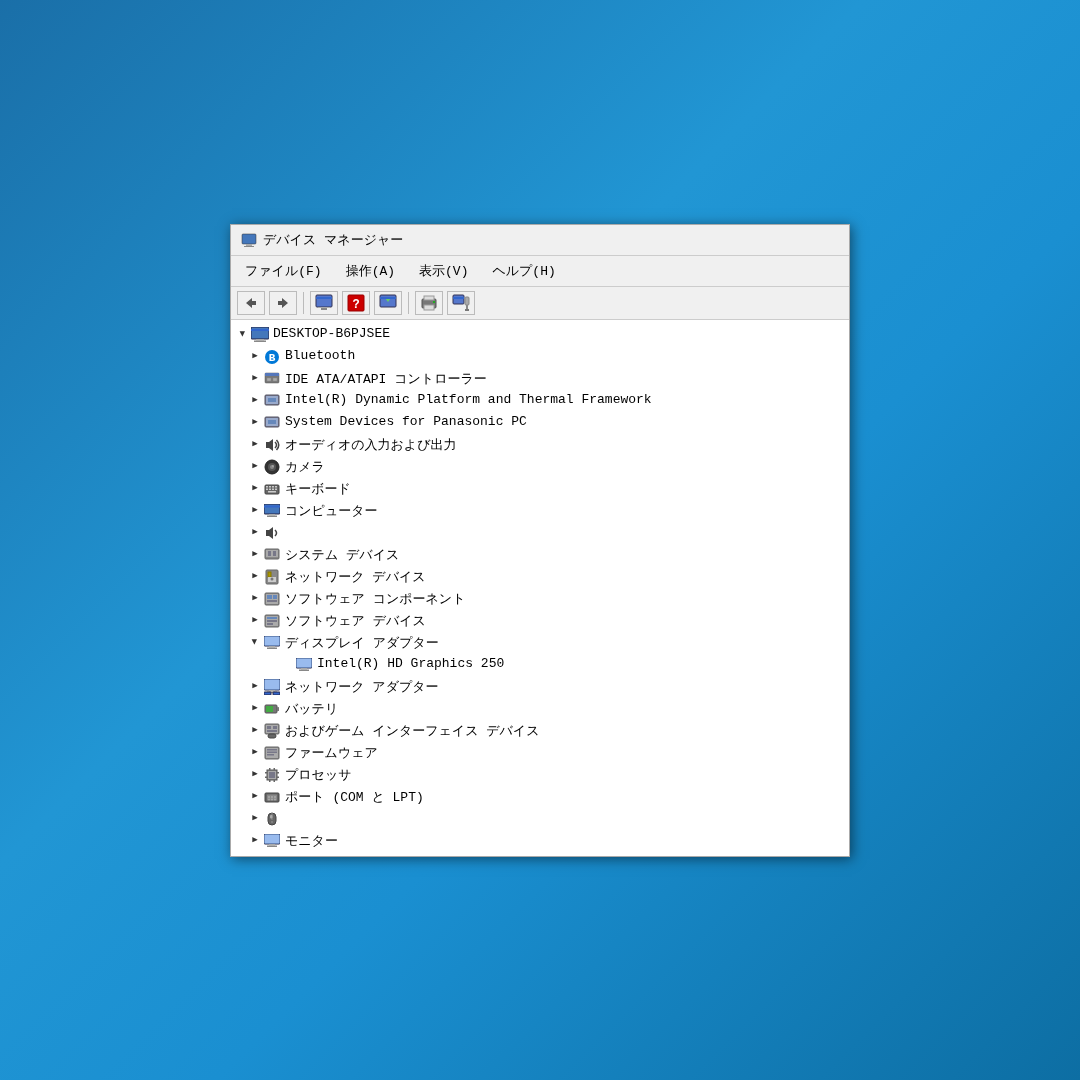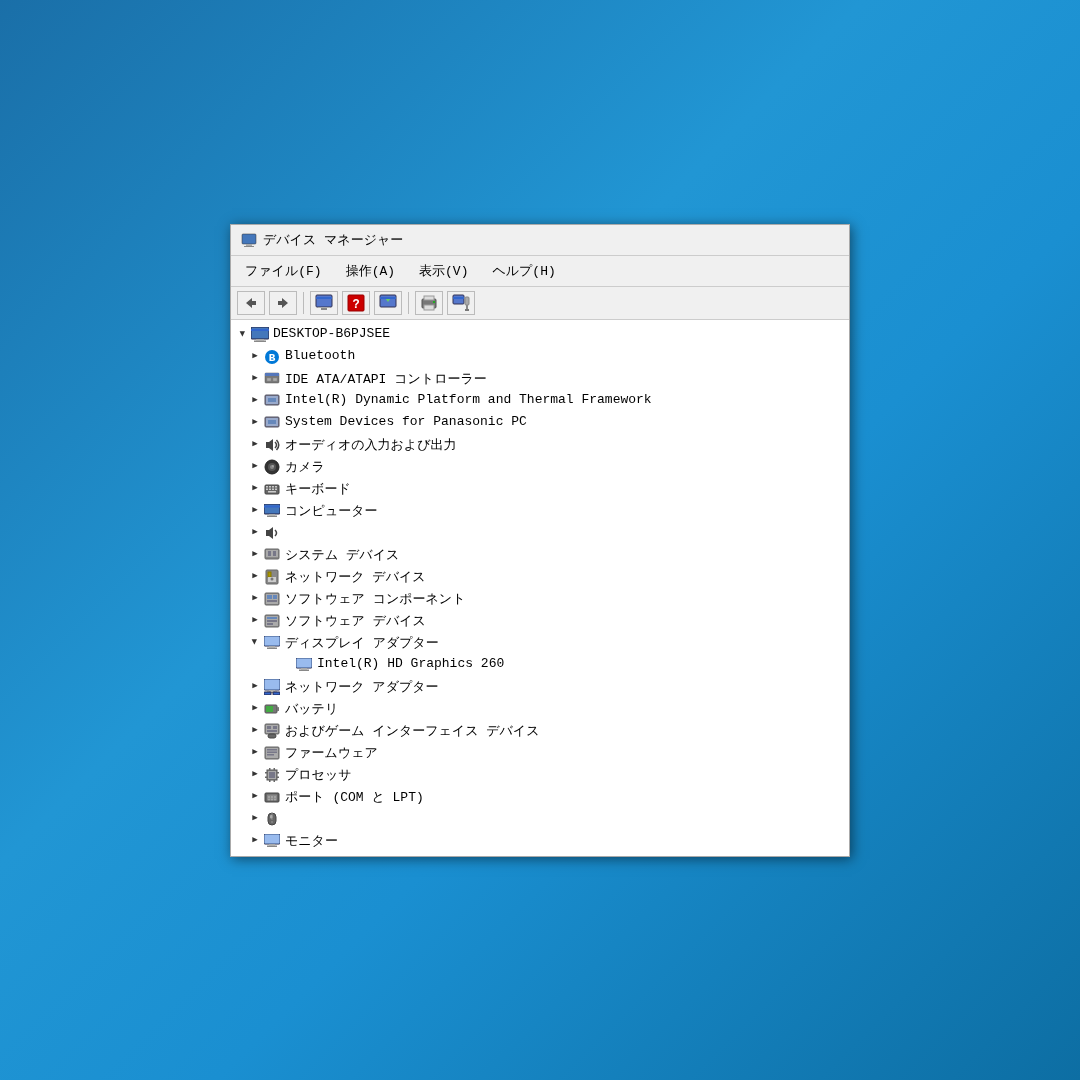--- a/index.html
+++ b/index.html
@@ -400,21 +400,21 @@
     <div class="tree-item indent2">
       <div class="chevron" style="visibility:hidden">▶</div>
       <div class="item-icon">
         <svg width="16" height="14" viewBox="0 0 16 14">
           <rect x="0" y="0" width="16" height="10" rx="1" fill="#4477bb" stroke="#224"></rect>
           <rect x="0.5" y="0.5" width="15" height="9" rx="0.5" fill="#99bbee"></rect>
           <rect x="5" y="10" width="6" height="1.5" fill="#aaa"></rect>
           <rect x="3" y="11.5" width="10" height="1.5" fill="#888"></rect>
         </svg>
       </div>
-      <span class="item-label">Intel(R) HD Graphics 260</span>
+      <span class="item-label">Intel(R) HD Graphics 250</span>
     </div>
 
     <div class="tree-item indent1">
       <div class="chevron">▶</div>
       <div class="item-icon">
         <svg width="16" height="16" viewBox="0 0 16 16">
           <rect x="0" y="0" width="16" height="11" rx="1" fill="#4477bb" stroke="#224"></rect>
           <rect x="0.5" y="0.5" width="15" height="10" rx="0.5" fill="#99bbee"></rect>
           <rect x="5" y="11" width="6" height="1.5" fill="#aaa"></rect>
           <rect x="3" y="12.5" width="10" height="1.5" fill="#888"></rect>

